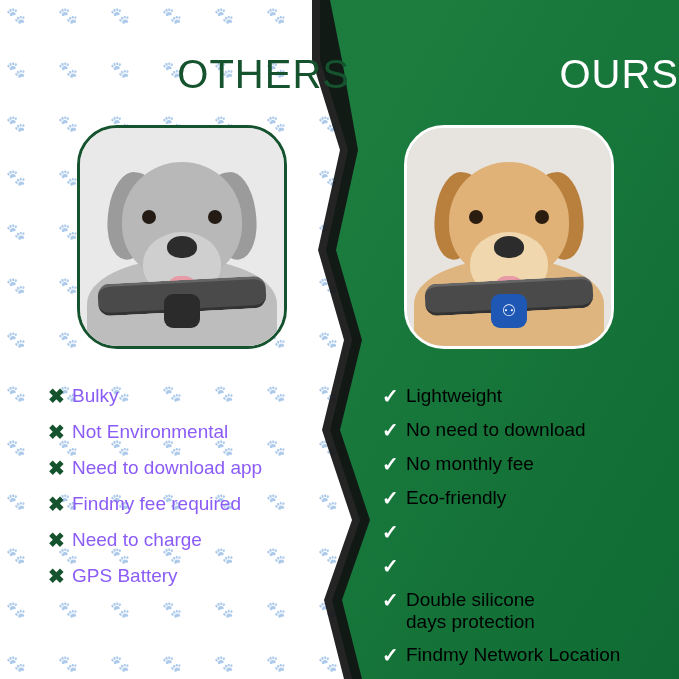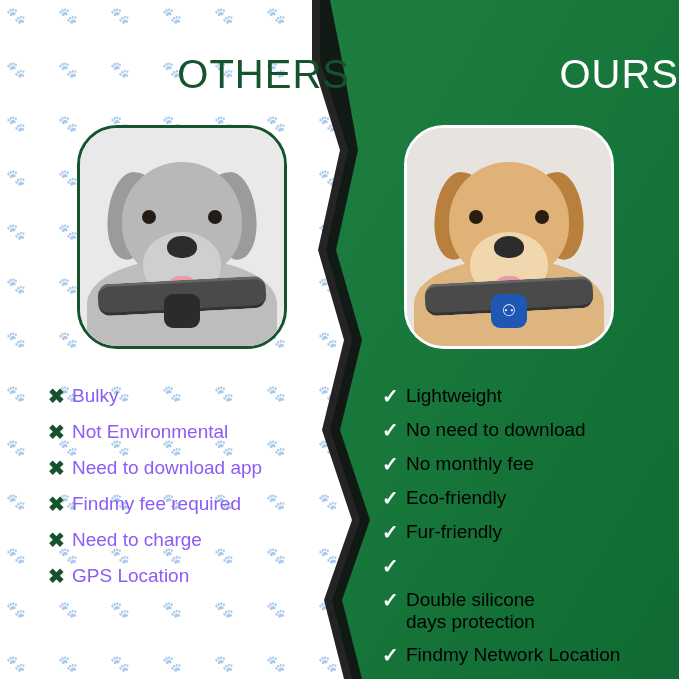--- a/index.html
+++ b/index.html
@@ -303,21 +303,21 @@
       <div class="row">
         <span class="mark mark-x">✖</span>
         <span class="txt txt-left">Findmy fee required</span>
       </div>
       <div class="row">
         <span class="mark mark-x">✖</span>
         <span class="txt txt-left">Need to charge</span>
       </div>
       <div class="row">
         <span class="mark mark-x">✖</span>
-        <span class="txt txt-left">GPS Location</span>
+        <span class="txt txt-left">GPS Battery</span>
       </div>
     </div>
 
   <div class="list list-right" id="right-list">
       <div class="row row-r">
         <span class="mark mark-check">✓</span>
         <span class="txt txt-right"><span>Lightweight</span></span>
       </div>
       <div class="row row-r">
         <span class="mark mark-check">✓</span>
@@ -326,21 +326,20 @@
       <div class="row row-r">
         <span class="mark mark-check">✓</span>
         <span class="txt txt-right"><span>No monthly fee</span></span>
       </div>
       <div class="row row-r">
         <span class="mark mark-check">✓</span>
         <span class="txt txt-right"><span>Eco-friendly</span></span>
       </div>
       <div class="row row-r">
         <span class="mark mark-check">✓</span>
-        <span class="txt txt-right"><span>Fur-friendly</span></span>
       </div>
       <div class="row row-r">
         <span class="mark mark-check">✓</span>
       </div>
       <div class="row row-r">
         <span class="mark mark-check">✓</span>
         <span class="txt txt-right"><span>Double silicone</span><span class="l2">days protection</span></span>
       </div>
       <div class="row row-r">
         <span class="mark mark-check">✓</span>

